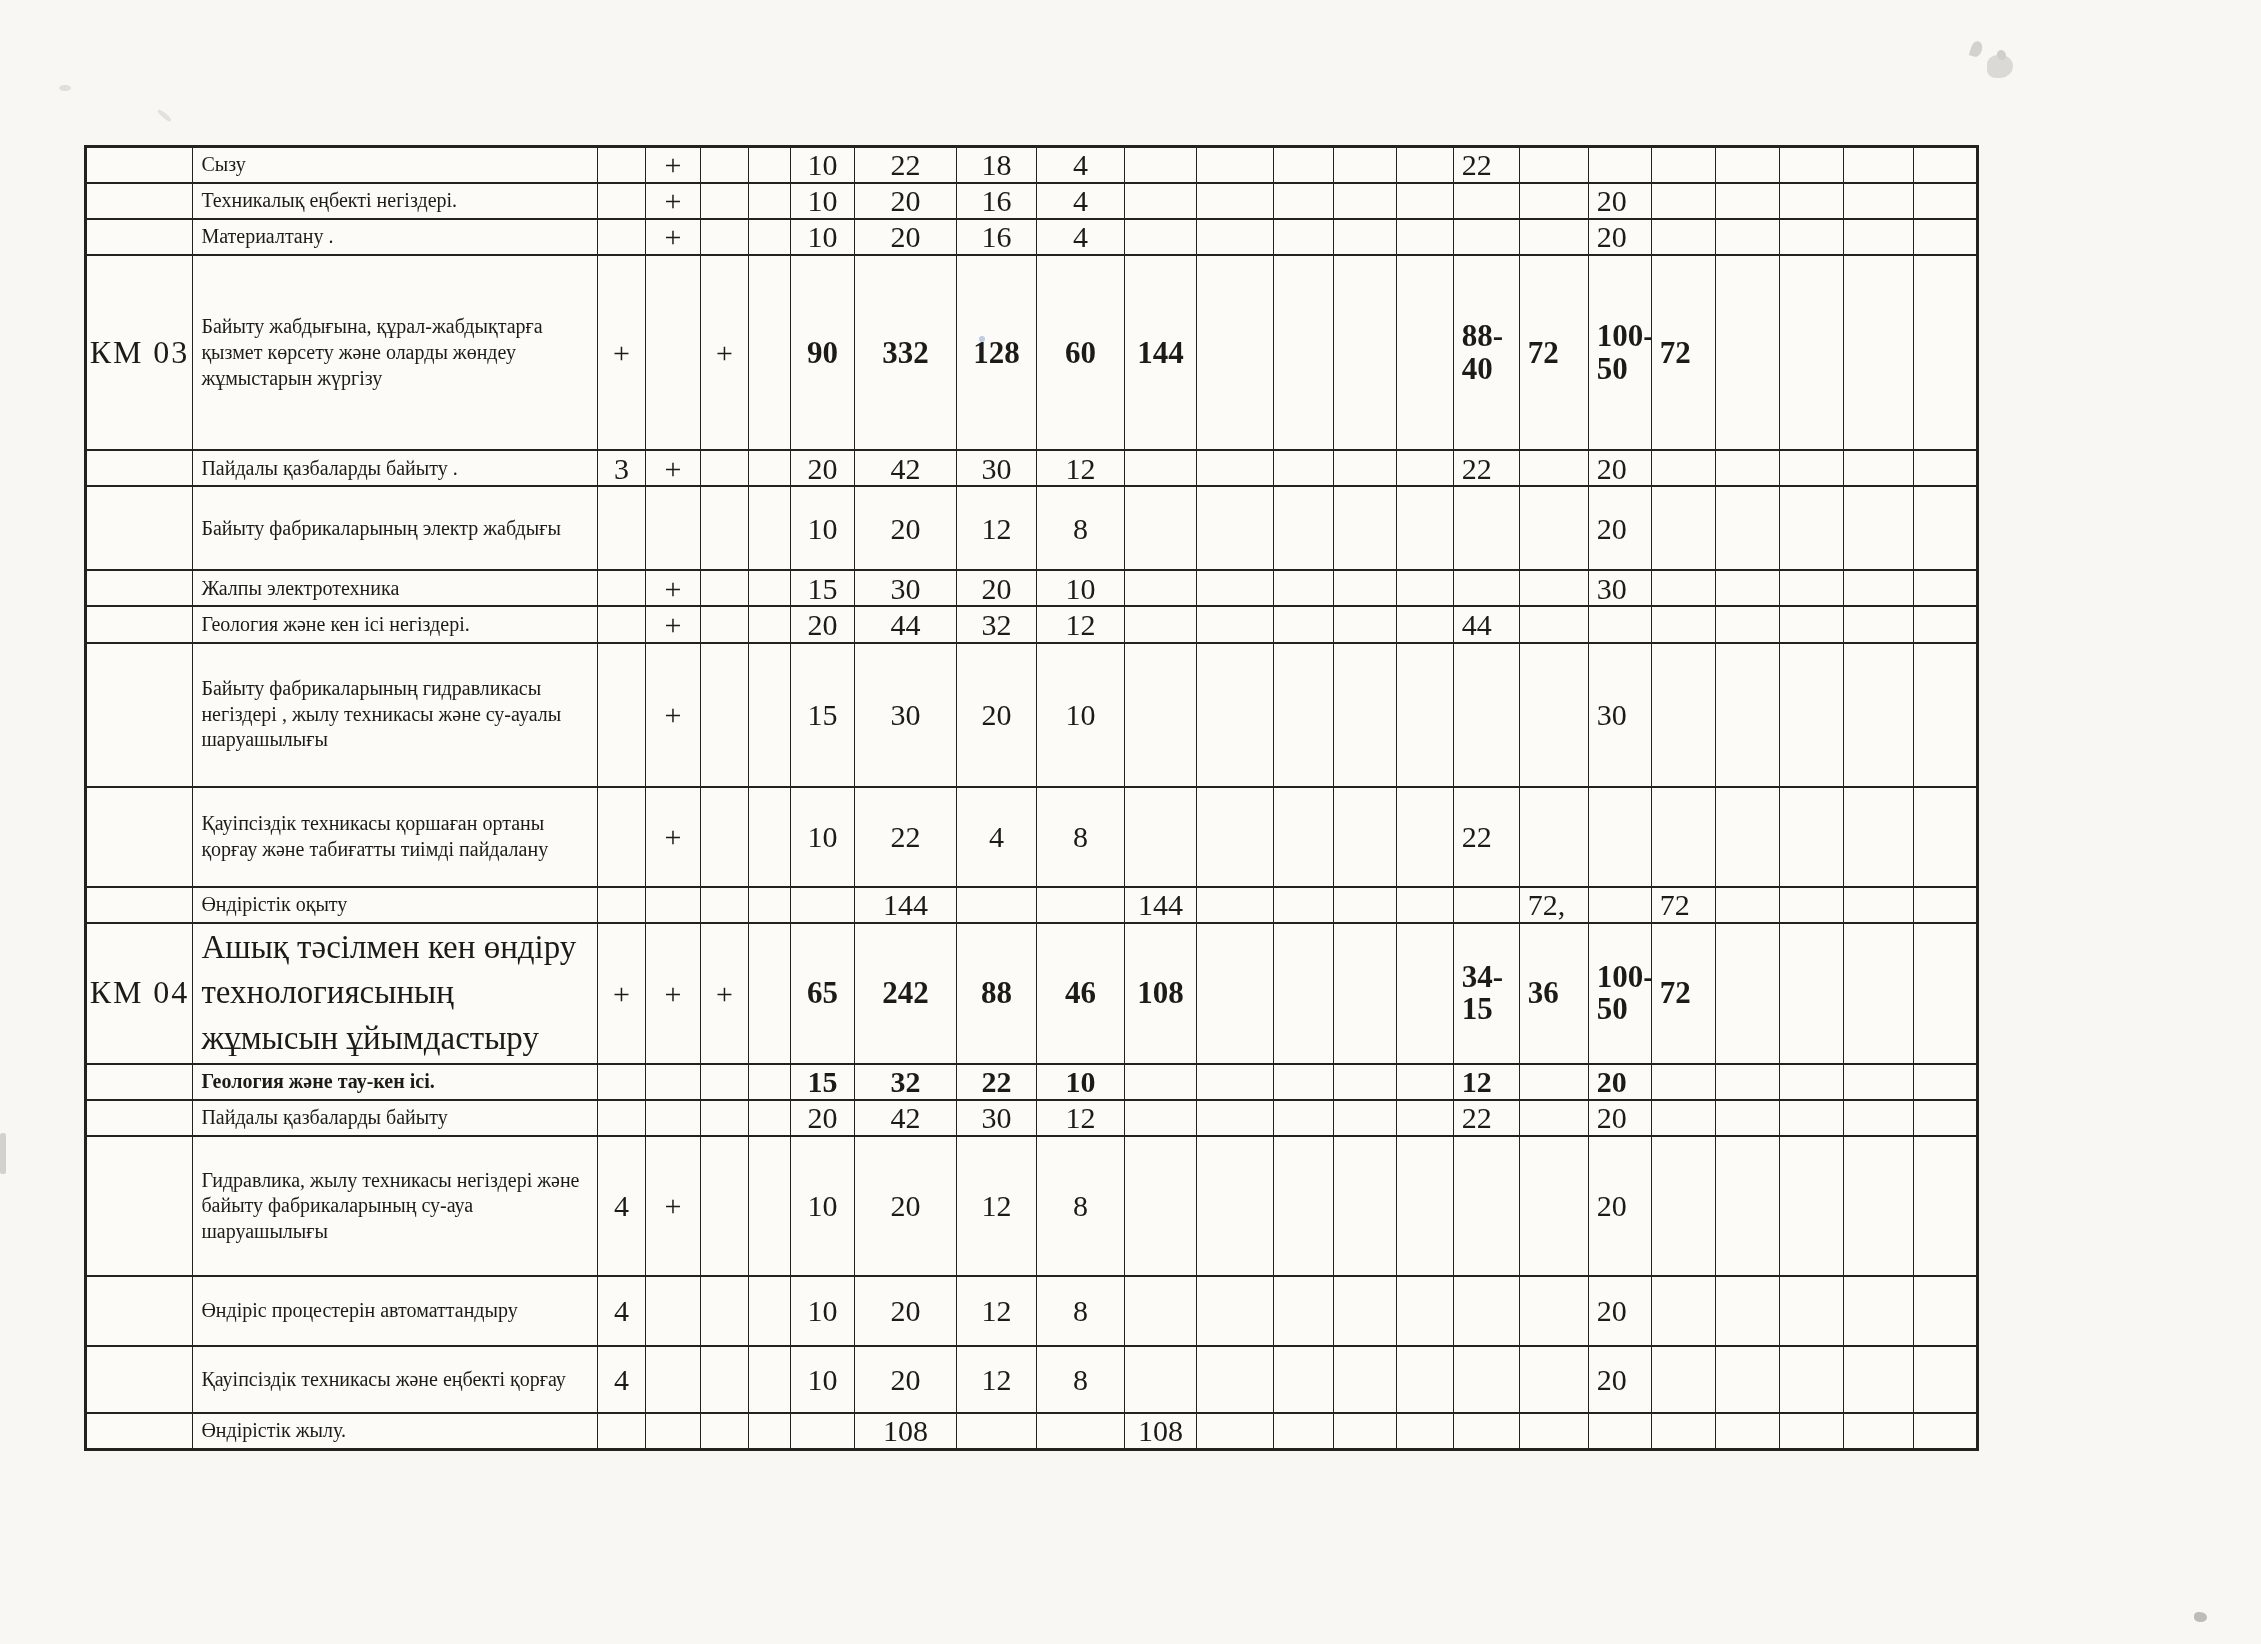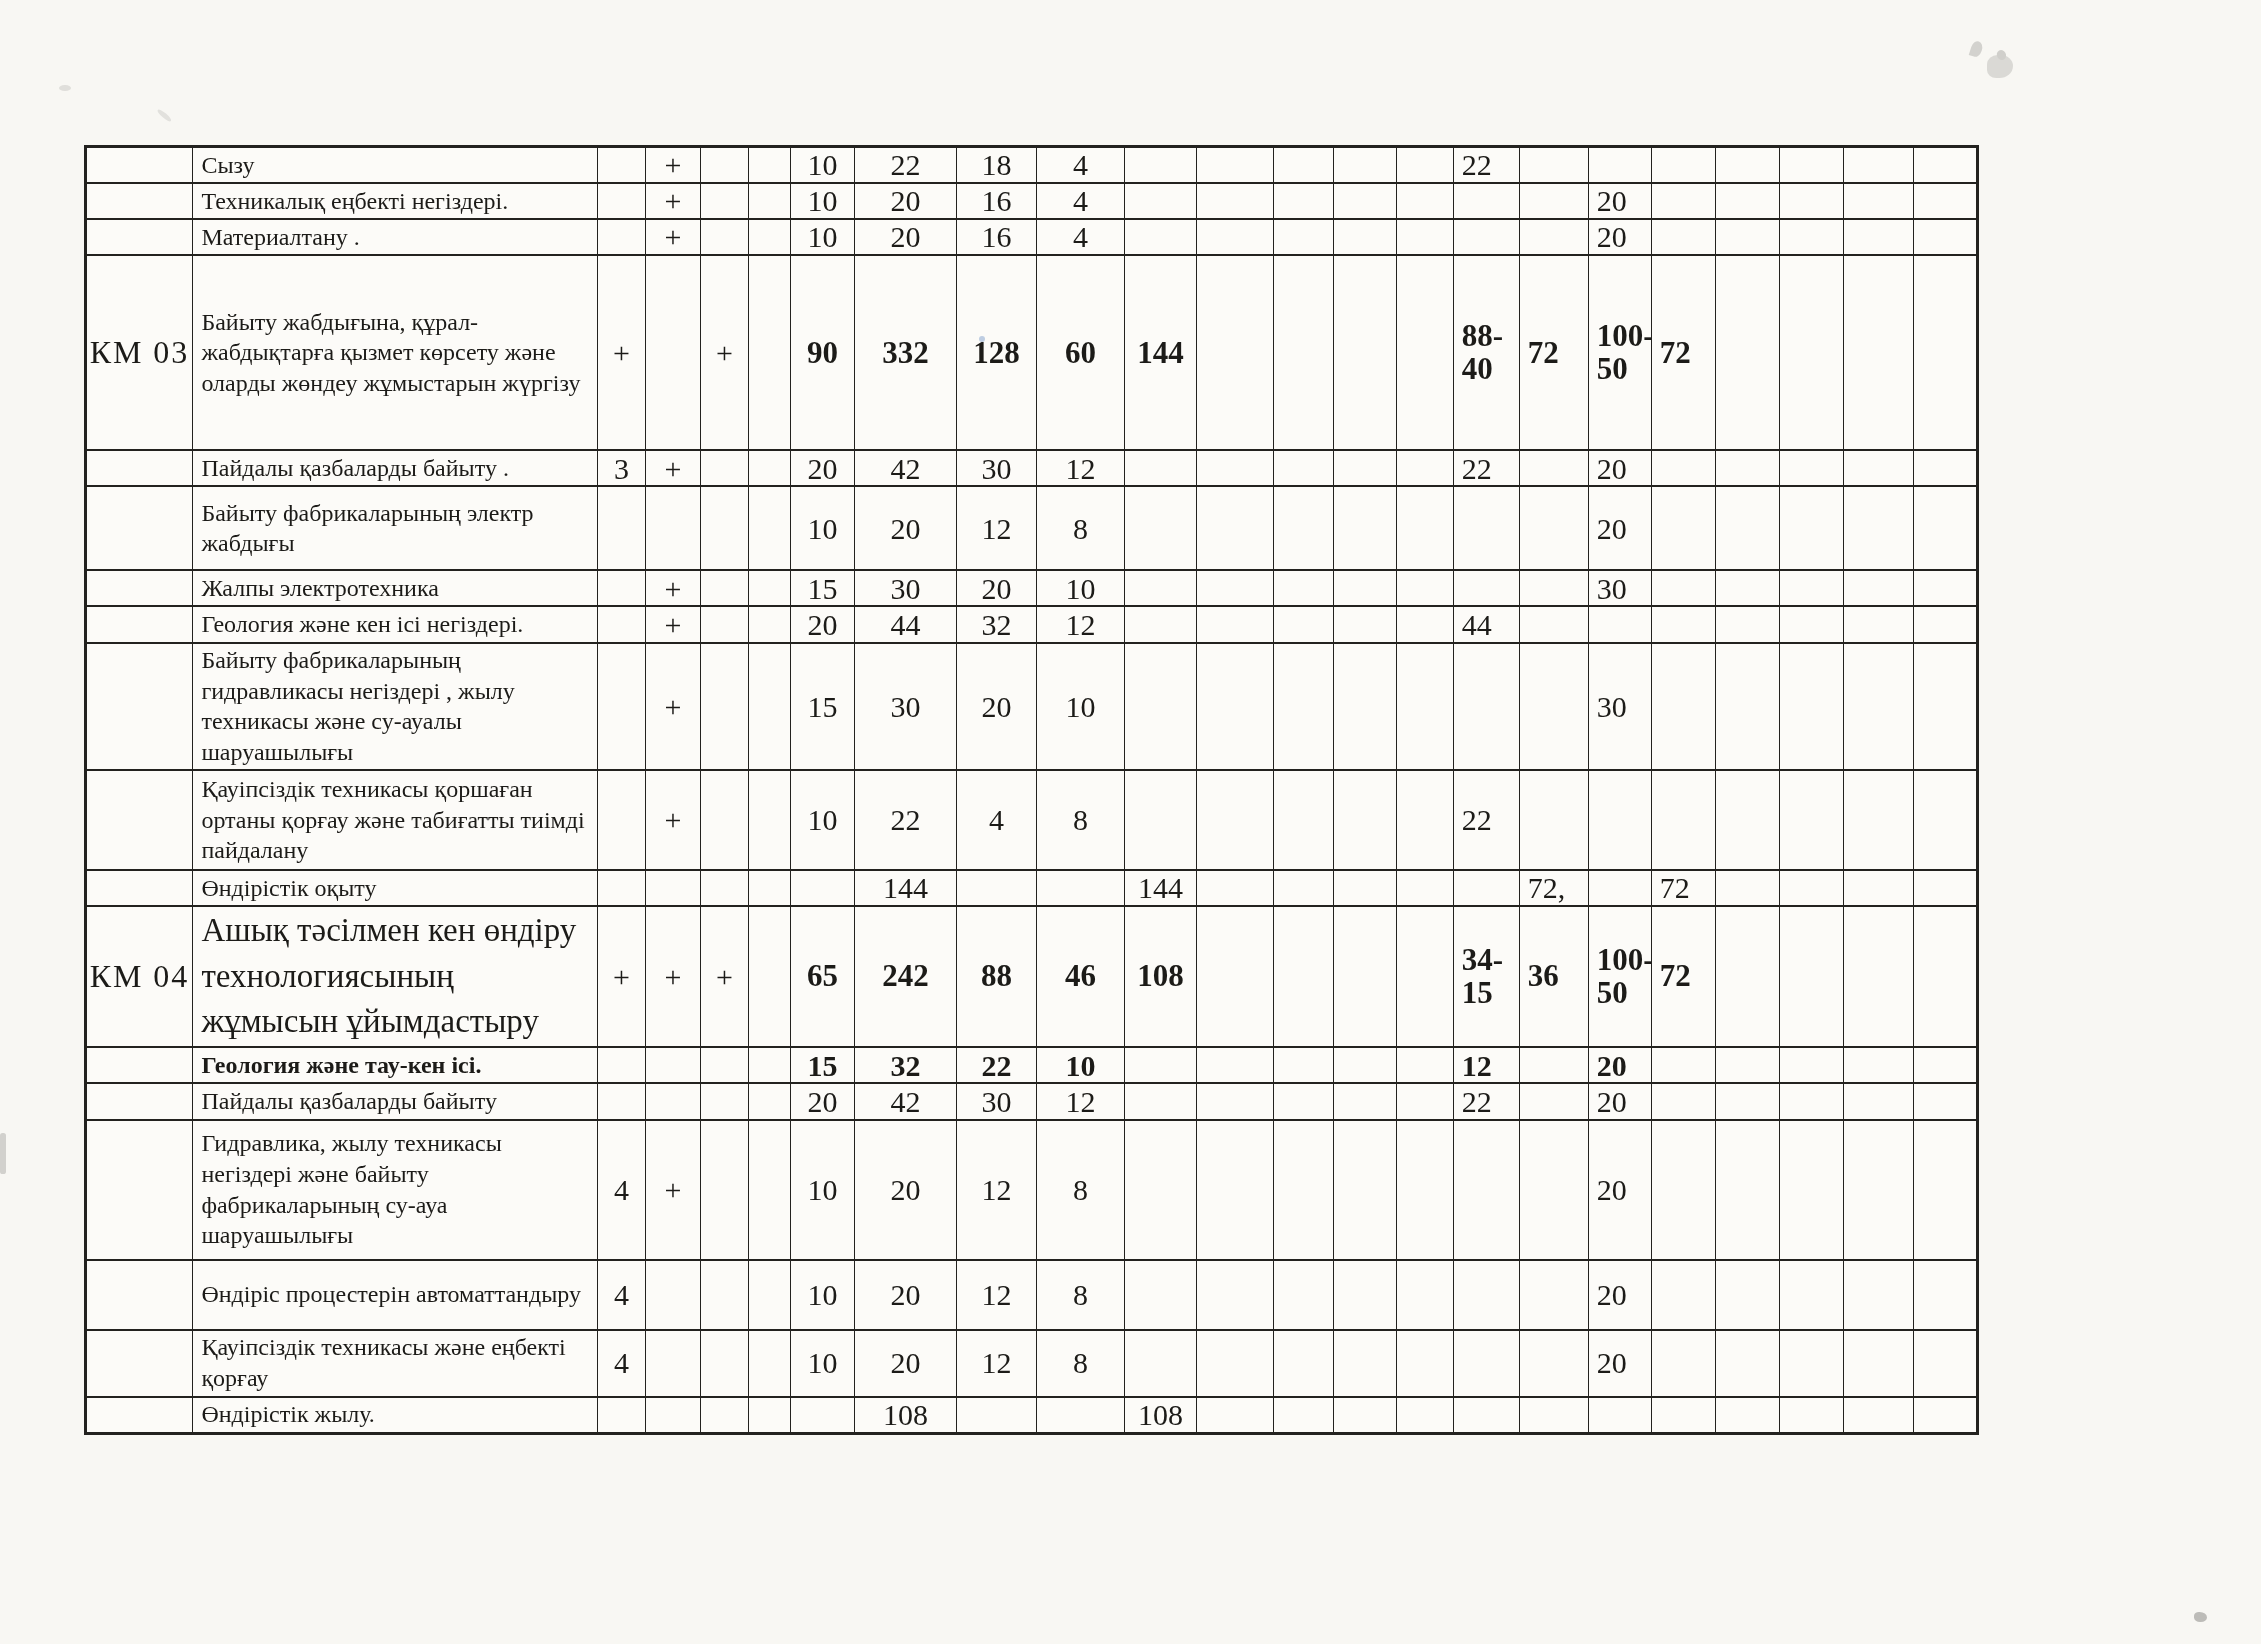--- a/index.html
+++ b/index.html
@@ -50,21 +50,21 @@
   table.curriculum td:nth-child(17),
   table.curriculum td:nth-child(18),
   table.curriculum td:nth-child(19) {
     text-align: left;
     padding-left: 7.7px;
   }
   table.curriculum td.title {
     text-align: left;
     padding-left: 8.4px;
     padding-right: 6.4px;
-    font-size: 24px;
+    font-size: 20px;
     line-height: 1.28;
     white-space: normal;
   }
   table.curriculum td.title.large {
     font-size: 33px;
     line-height: 1.38;
   }
   table.curriculum td.code {
     font-size: 32px;
     letter-spacing: 1.9px;
@@ -316,21 +316,21 @@
             <td></td>
             <td>44</td>
             <td></td>
             <td></td>
             <td></td>
             <td></td>
             <td></td>
             <td></td>
             <td></td>
           </tr>
-          <tr style="height: 108px;">
+          <tr style="height: 144px;">
             <td class="code"></td>
             <td class="title">Байыту фабрикаларының гидравликасы негіздері , жылу техникасы және су-ауалы шаруашылығы</td>
             <td></td>
             <td>+</td>
             <td></td>
             <td></td>
             <td>15</td>
             <td>30</td>
             <td>20</td>
             <td>10</td>

